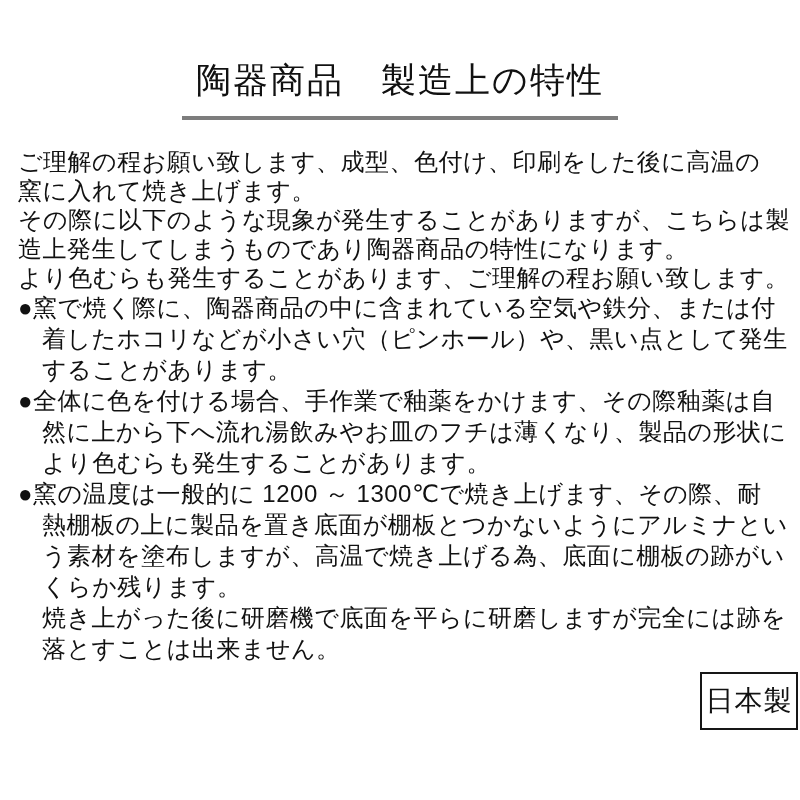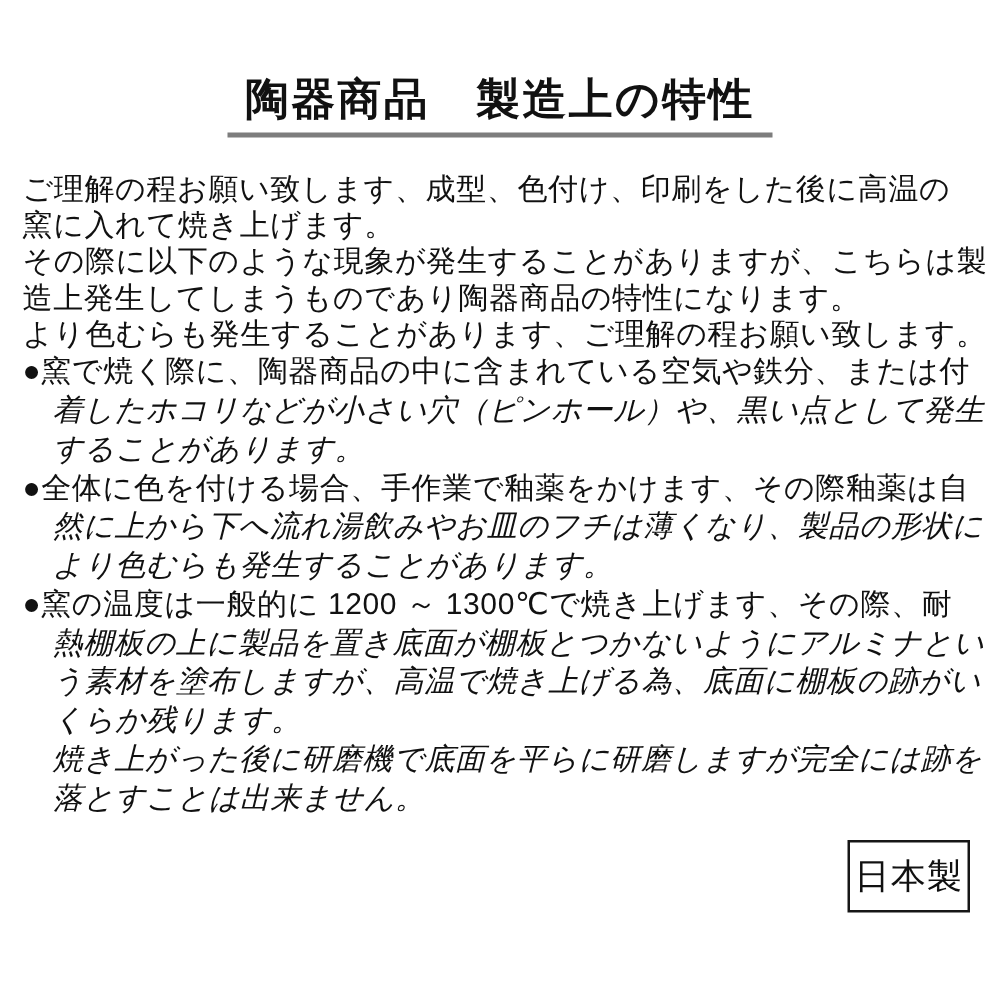--- a/index.html
+++ b/index.html
@@ -14,48 +14,48 @@
     box-sizing: border-box;
   }
   .title-wrap {
     padding-top: 57px;
     text-align: center;
   }
   .page-title {
     display: inline-block;
     margin: 0;
     font-size: 35px;
-    font-weight: bold;
+    font-weight: normal;
     letter-spacing: 2px;
     line-height: 46px;
-    padding: 0 14px 3px 14px;
+    padding: 0 14px 13px 14px;
     border-bottom: 4px solid #7d7d7d;
     white-space: nowrap;
   }
   .content {
     padding: 0 10px 0 18px;
   }
   .intro { margin-top: 27px; }
   .intro .line {
     font-size: 24px;
     line-height: 29px;
     letter-spacing: 0.5px;
     white-space: nowrap;
   }
   .bullets { }
   .bullets .line {
     font-size: 24px;
     line-height: 31px;
     letter-spacing: 0.5px;
     white-space: nowrap;
   }
-  .line.hang { padding-left: 24px; font-style: italic; }
+  .line.hang { padding-left: 24px; }
   .made-in-box {
     position: absolute;
-    left: 678px;
+    left: 700px;
     top: 672px;
     width: 94px;
     height: 54px;
     border: 2px solid #161616;
     background: #ffffff;
     display: flex;
     align-items: center;
     justify-content: center;
   }
   .made-in-box span {

